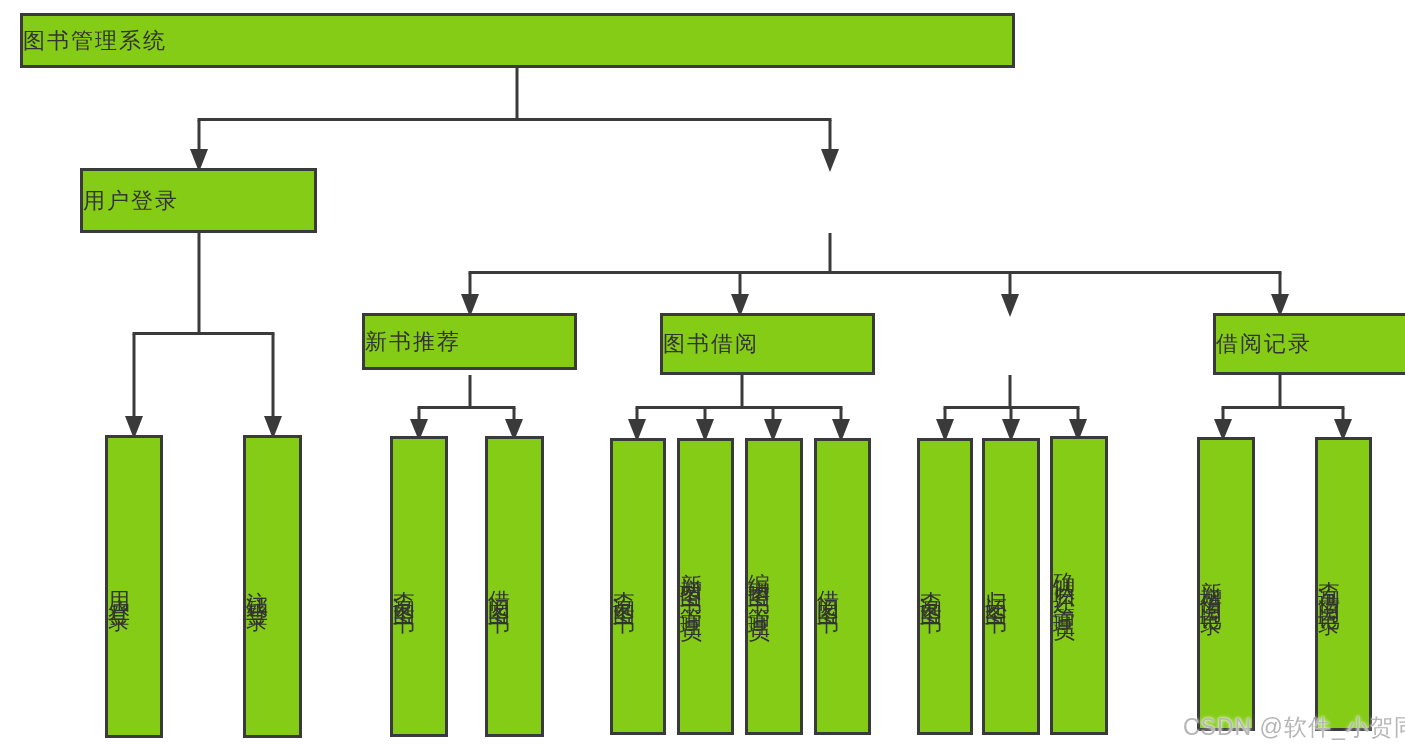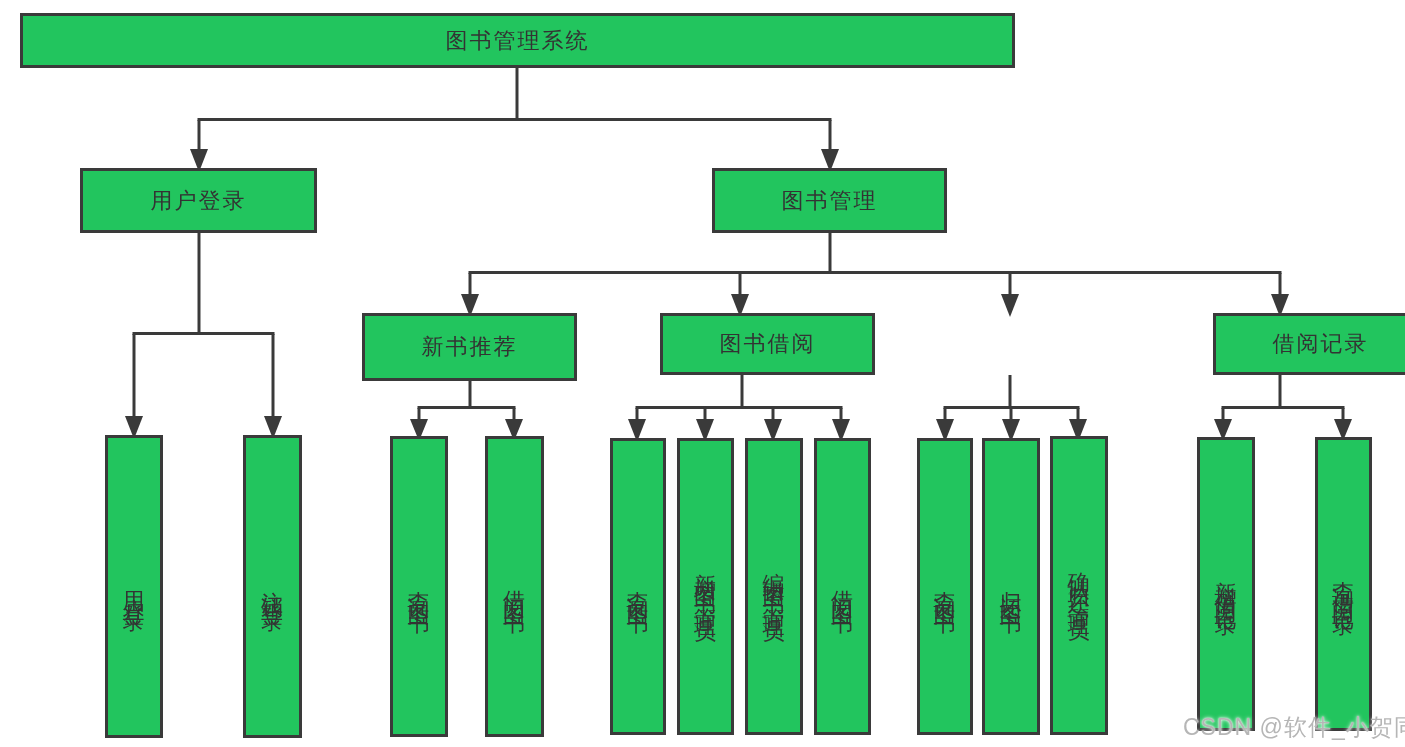--- a/index.html
+++ b/index.html
@@ -4,22 +4,22 @@
 <style>
   * { margin:0; padding:0; box-sizing:border-box; }
   html,body { background:#ffffff; }
   body { font-family:"Liberation Sans","DejaVu Sans",sans-serif; }
   .canvas {
     position:relative; width:1405px; height:747px;
     background:#ffffff; overflow:hidden;
   }
   .connectors { position:absolute; left:0; top:0; width:1405px; height:747px; }
   .node {
-    position:absolute; background:#22c55e; border:3px solid #3a3a3a;
-    display:flex; align-items:center; justify-content:center;
+    position:absolute; background:#84cc16; border:3px solid #3a3a3a;
+    display:flex; align-items:center; justify-content:flex-start;
     color:#333333;
   }
   .hnode { font-size:22px; letter-spacing:2px; white-space:nowrap; }
   .vnode .vtext {
     writing-mode:vertical-rl; text-orientation:mixed;
     font-size:22px; line-height:1.05; letter-spacing:7px;
     color:#333333; white-space:nowrap;
   }
   .watermark {
     position:absolute; left:1183px; top:712px;
@@ -99,25 +99,22 @@
     </g>
   </svg>
 
   <div class="node hnode" style="left:20px; top:13px; width:995px; height:55px;">
     <span>图书管理系统</span>
   </div>
 
   <div class="node hnode" style="left:80px; top:168px; width:237px; height:65px;">
     <span>用户登录</span>
   </div>
-  <div class="node hnode" style="left:712px; top:168px; width:235px; height:65px;">
-    <span>图书管理</span>
-  </div>
 
-  <div class="node hnode" style="left:362px; top:313px; width:215px; height:68px;">
+  <div class="node hnode" style="left:362px; top:313px; width:215px; height:57px;">
     <span>新书推荐</span>
   </div>
   <div class="node hnode" style="left:633px; top:313px; width:215px; height:62px;margin-left:27px;">
     <span>图书借阅</span>
   </div>
   <div class="node hnode" style="left:1173px; top:313px; width:215px; height:62px;margin-left:40px;">
     <span>借阅记录</span>
   </div>
 
   <div class="node vnode" style="left:105px; top:435px; width:58px; height:303px;">

